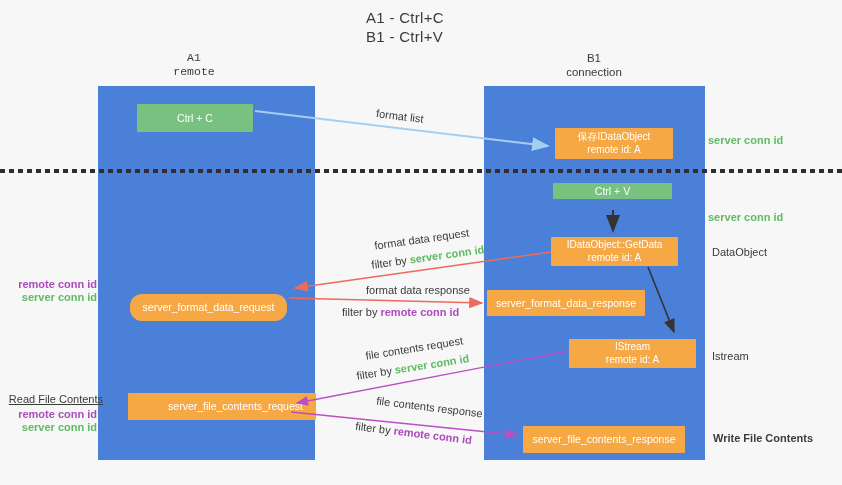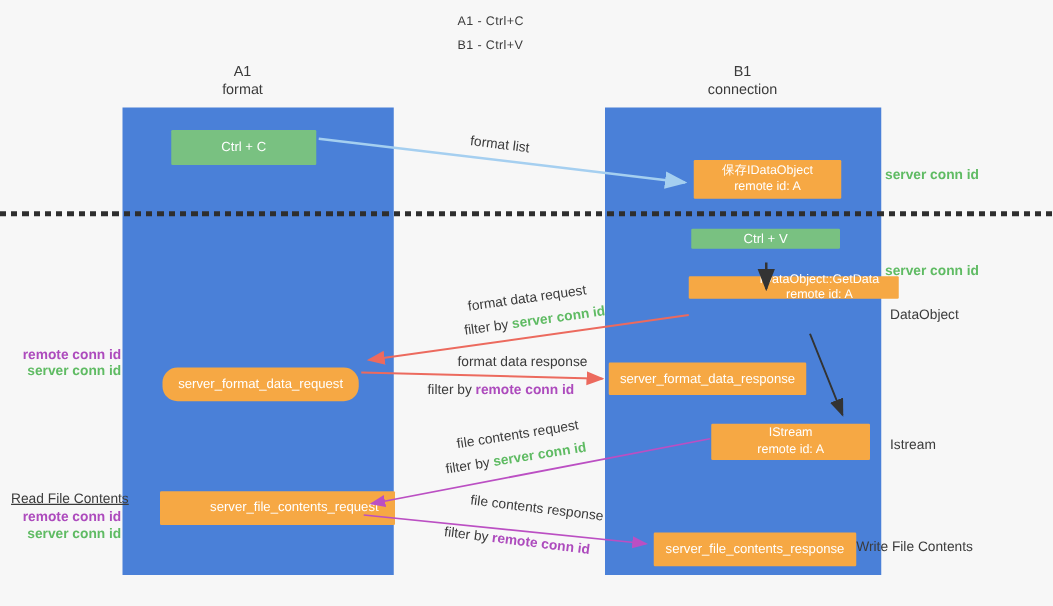--- a/index.html
+++ b/index.html
@@ -1,45 +1,45 @@
 <!DOCTYPE html>
 <html><head>
 <meta charset="utf-8">
 <style>
   html,body{margin:0;padding:0;}
   body{font-family:"Liberation Sans", sans-serif; background:#f7f7f7;}
   .canvas{position:relative; width:842px; height:485px; background:#f7f7f7; overflow:hidden;}
 
   .title{position:absolute; left:366px; top:8px; width:110px; color:#3b3b3b;
-         font-size:10px; line-height:19px; letter-spacing:.3px;}
+         font-size:15px; line-height:19px; letter-spacing:.3px;}
 
   .col-header{position:absolute; width:100px; text-align:center; color:#3b3b3b;
               font-size:11.5px; line-height:14px;}
-  .col-header.a1{left:144px; top:51px;}
+  .col-header.a1{left:144px; top:51px;font-family:Liberation Mono, monospace;}
   .col-header.b1{left:544px; top:51px;}
 
   .lifeline{position:absolute; top:86px; height:374px; background:#4a80d8;}
   .lifeline.a1{left:98px;  width:217px;}
   .lifeline.b1{left:484px; width:221px;}
 
   .divider{position:absolute; left:0; top:169px; width:842px; height:4px;
            background:repeating-linear-gradient(90deg,#2e2e2e 0 5px,transparent 5px 9px);
            z-index:4;}
 
   .node{position:absolute; z-index:5; display:flex; flex-direction:column;
         align-items:center; justify-content:center; color:#fff; text-align:center;
         font-size:10.5px; line-height:13px; border-radius:1px;}
   .node.green{background:#79c181;}
   .node.orange{background:#f6a844;}
   .node .ln{font-size:10px; line-height:12.5px;}
 
   .n-ctrl-c     {left:137px; top:104px; width:116px; height:28px;}
   .n-save-obj   {left:555px; top:128px; width:118px; height:31px;}
   .n-ctrl-v     {left:553px; top:183px; width:119px; height:16px;}
-  .n-getdata    {left:551px; top:221px; width:127px; height:18px;padding-left:41px;}
+  .n-getdata    {left:551px; top:237px; width:127px; height:29px;}
   .n-format-req {left:130px; top:294px; width:157px; height:27px;border-radius:12px;}
   .n-format-resp{left:487px; top:290px; width:158px; height:26px;}
   .n-istream    {left:569px; top:339px; width:127px; height:29px;}
   .n-file-req   {left:128px; top:393px; width:161px; height:27px;padding-left:27px;}
   .n-file-resp  {left:523px; top:426px; width:162px; height:27px;}
 
   .arrows{position:absolute; left:0; top:0; width:842px; height:485px; z-index:6; pointer-events:none;}
 
   .lbl{position:absolute; z-index:7; color:#3b3b3b; font-size:11px; white-space:nowrap;}
   .lbl .val-green{color:#5fbb63; font-weight:bold; margin-left:3px;}
@@ -57,40 +57,40 @@
 
   .side{position:absolute; z-index:7; font-size:11px; white-space:nowrap; color:#3b3b3b;}
   .side.bold-green{color:#5fbb63; font-weight:bold;}
   .side.bold-purple{color:#ad4bbd; font-weight:bold;}
   .side.right-al{text-align:right;}
 
   .s-scid-top {left:708px; top:134px;}
   .s-scid-mid {left:708px; top:211px;}
   .s-dataobj  {left:712px; top:246px;}
   .s-istream  {left:712px; top:350px;}
-  .s-write    {left:685px; top:432px;}
+  .s-write    {left:713px; top:432px;font-weight:bold;}
   .s-fmt-remote{left:0; top:278px; width:97px;}
   .s-fmt-server{left:0; top:291px; width:97px;}
   .s-read     {left:0; top:393px; width:103px;text-decoration:underline;}
   .s-file-remote{left:0; top:408px; width:97px;}
   .s-file-server{left:0; top:421px; width:97px;}
 </style>
 </head>
 <body>
 
 <div class="canvas">
 
   <div class="title">
     <div>A1 - Ctrl+C</div>
     <div>B1 - Ctrl+V</div>
   </div>
 
   <div class="col-header a1">
     <div>A1</div>
-    <div>format</div>
+    <div>remote</div>
   </div>
   <div class="col-header b1">
     <div>B1</div>
     <div>connection</div>
   </div>
 
   <div class="lifeline a1"></div>
   <div class="lifeline b1"></div>
 
   <div class="divider"></div>

